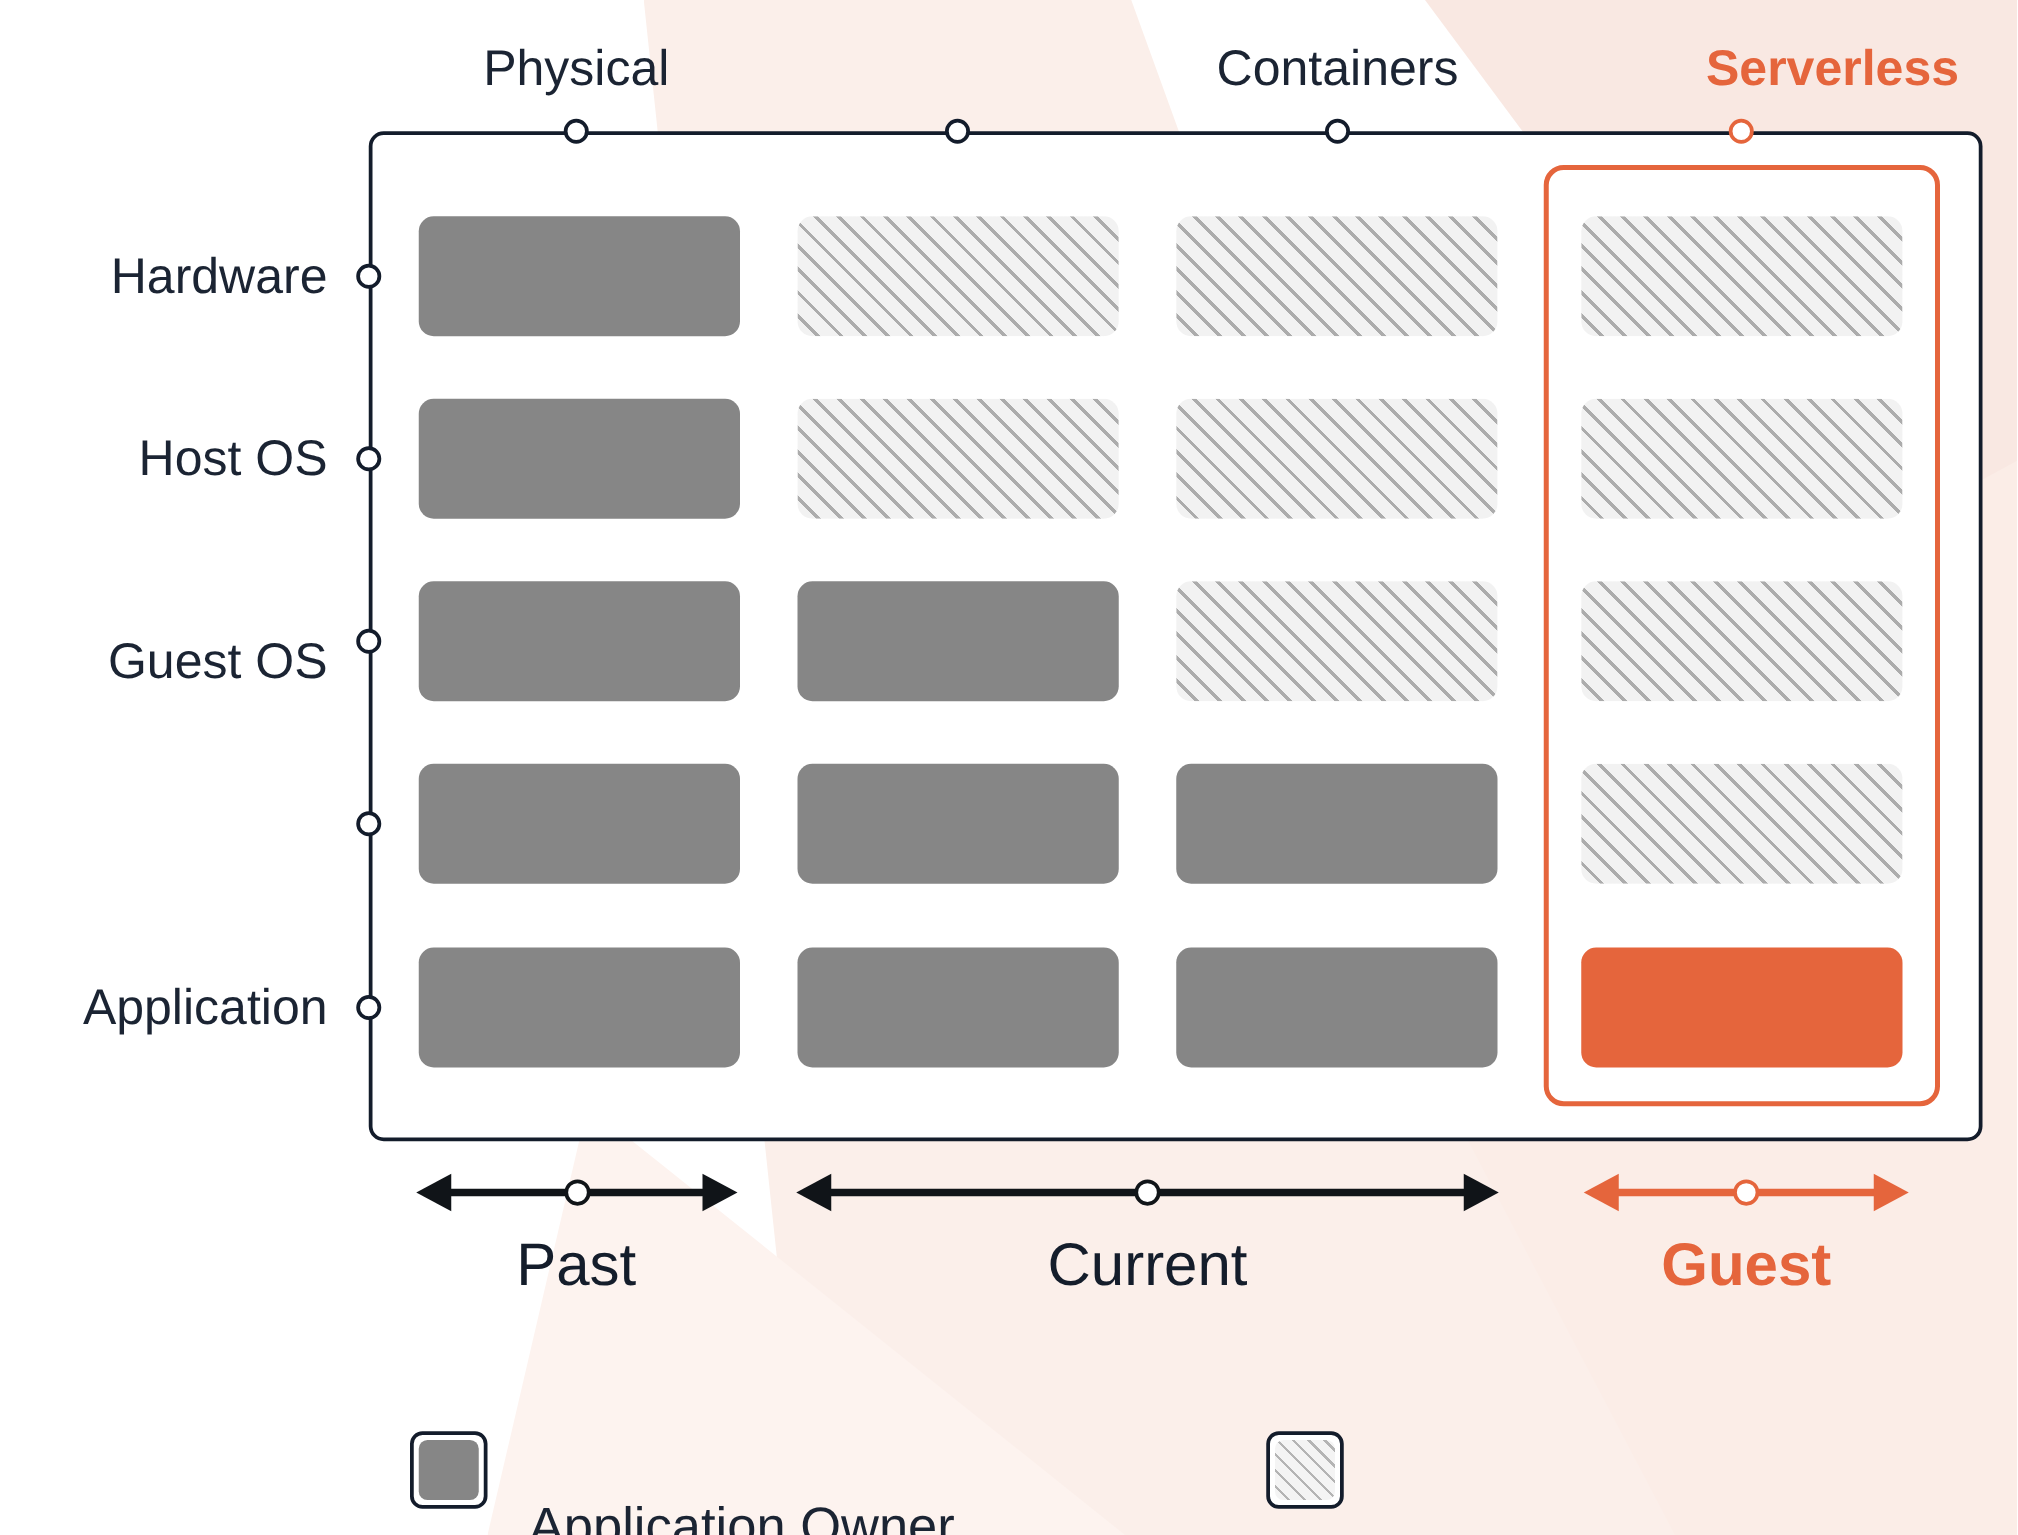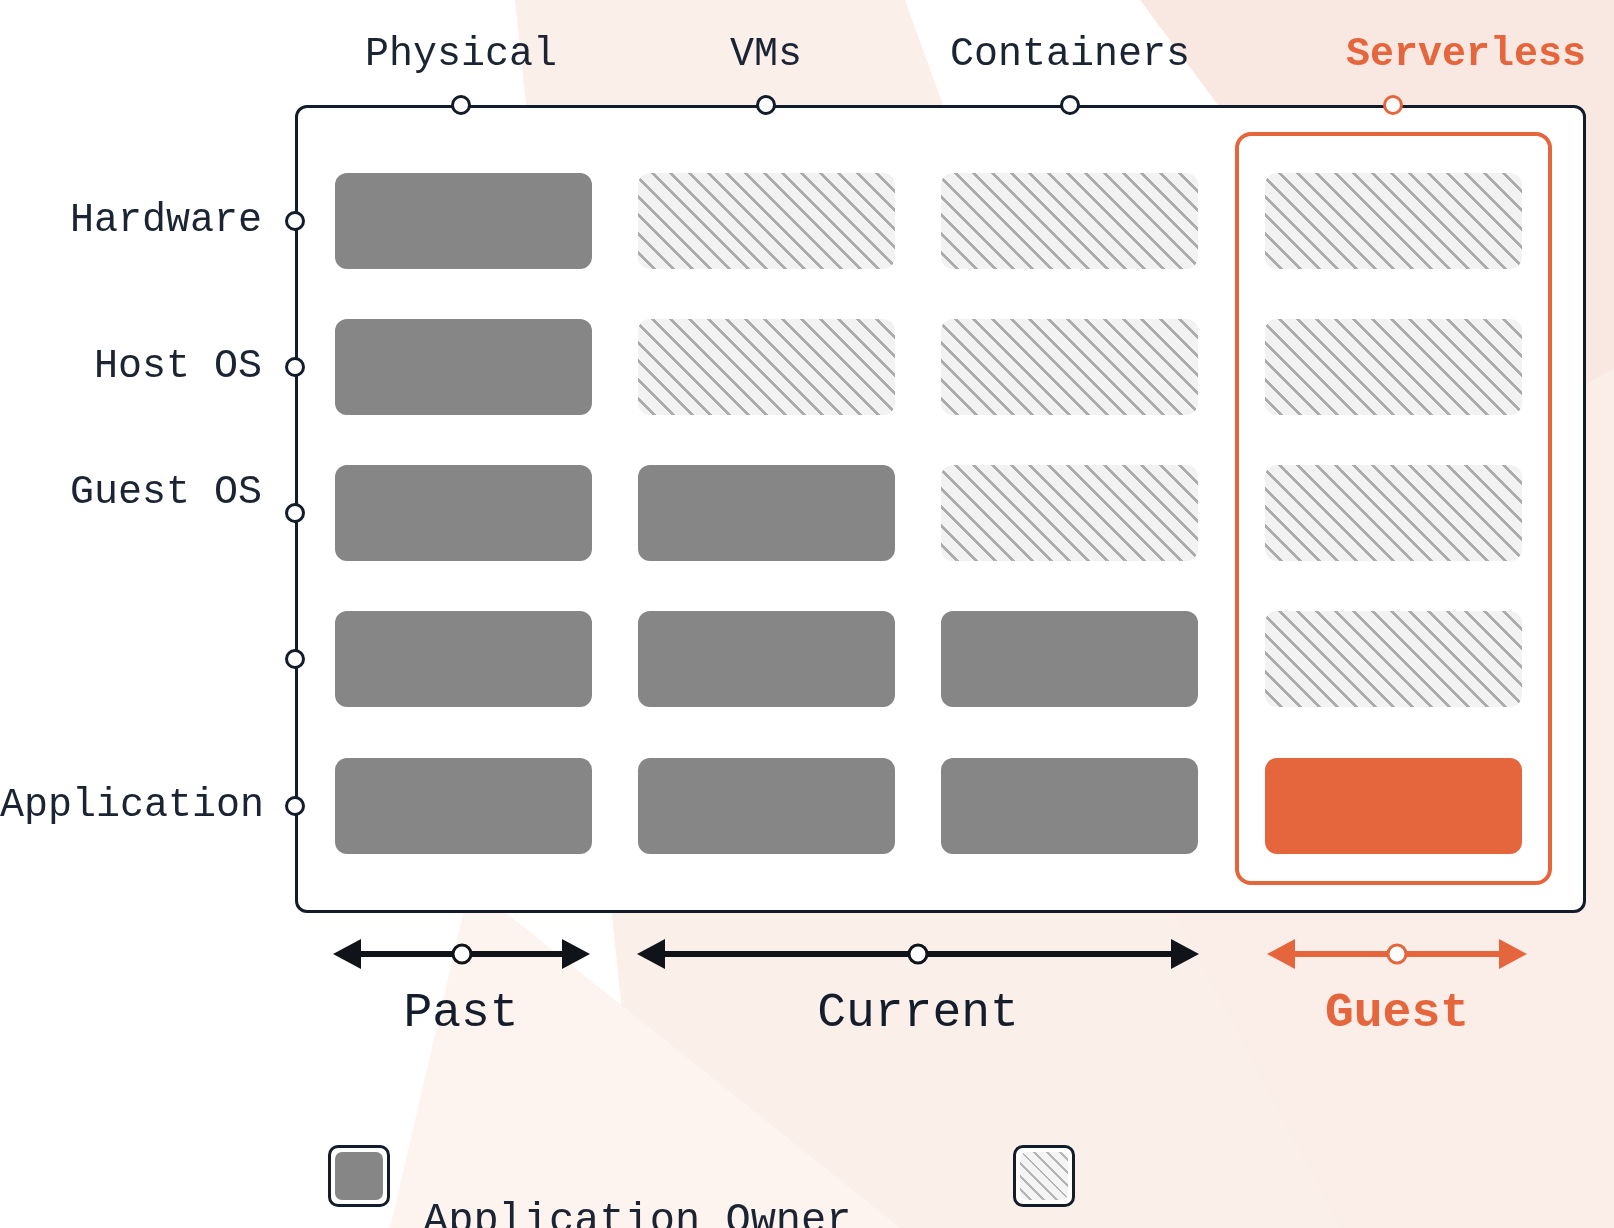--- a/index.html
+++ b/index.html
@@ -1,18 +1,18 @@
 <!DOCTYPE html>
 <html><head>
 <meta charset="utf-8">
 <style>
   html,body { margin:0; padding:0; }
   #canvas {
     position:relative; width:1614px; height:1228px; overflow:hidden;
-    background:#ffffff; font-family:Liberation Mono, monospace; color:#1B2433;
+    background:#ffffff; font-family:Liberation Sans, sans-serif; color:#1B2433;
   }
   .shard { position:absolute; inset:0; pointer-events:none; }
   #shard-band   { background:#FBEFEA; clip-path:polygon(515px 0, 905px 0, 1350px 100%, 645px 100%); }
   #shard-corner { background:#F9E8E2; clip-path:polygon(1140px 0, 100% 0, 100% 52%); }
   #shard-right  { background:#FBEDE7; clip-path:polygon(100% 30%, 100% 100%, 1340px 100%, 1050px 55%); }
   #shard-bl     { background:#FDF3EF; clip-path:polygon(390px 100%, 470px 72%, 900px 100%); }
 
   .frame {
     position:absolute; left:295px; top:105px; width:1291px; height:808px;
     background:#ffffff; border:3px solid #131C2B; border-radius:12px; box-sizing:border-box;
@@ -68,36 +68,35 @@
 <body>
 
 <div id="canvas">
 
   <div class="shard" id="shard-band"></div>
   <div class="shard" id="shard-corner"></div>
   <div class="shard" id="shard-right"></div>
   <div class="shard" id="shard-bl"></div>
 
   <div class="col-header" style="left:301px;" data-variant="dark">Physical</div>
-  <div class="col-header" style="left:606px;" data-variant="dark">VMs</div>
   <div class="col-header" style="left:910px;" data-variant="dark">Containers</div>
   <div class="col-header" style="left:1306px;" data-variant="accent">Serverless</div>
 
   <div class="frame"></div>
 
   <div class="spotlight"></div>
 
   <div class="node-dot" style="left:451px; top:95px;" data-variant="dark"></div>
   <div class="node-dot" style="left:756px; top:95px;" data-variant="dark"></div>
   <div class="node-dot" style="left:1060px; top:95px;" data-variant="dark"></div>
   <div class="node-dot" style="left:1383px; top:95px;" data-variant="accent"></div>
 
   <div class="row-label" style="top:195px;">Hardware</div>
   <div class="row-label" style="top:341px;">Host OS</div>
-  <div class="row-label" style="top:467px;">Guest OS</div>
+  <div class="row-label" style="top:503px;">Guest OS</div>
   <div class="row-label" style="top:780px;">Application</div>
 
   <div class="node-dot" style="left:285px; top:211px;"></div>
   <div class="node-dot" style="left:285px; top:357px;"></div>
   <div class="node-dot" style="left:285px; top:503px;"></div>
   <div class="node-dot" style="left:285px; top:649px;"></div>
   <div class="node-dot" style="left:285px; top:796px;"></div>
 
   <div class="cell" style="left:335px;  top:173px;" data-fill="solid"></div>
   <div class="cell" style="left:638px;  top:173px;" data-fill="hatch"></div>

